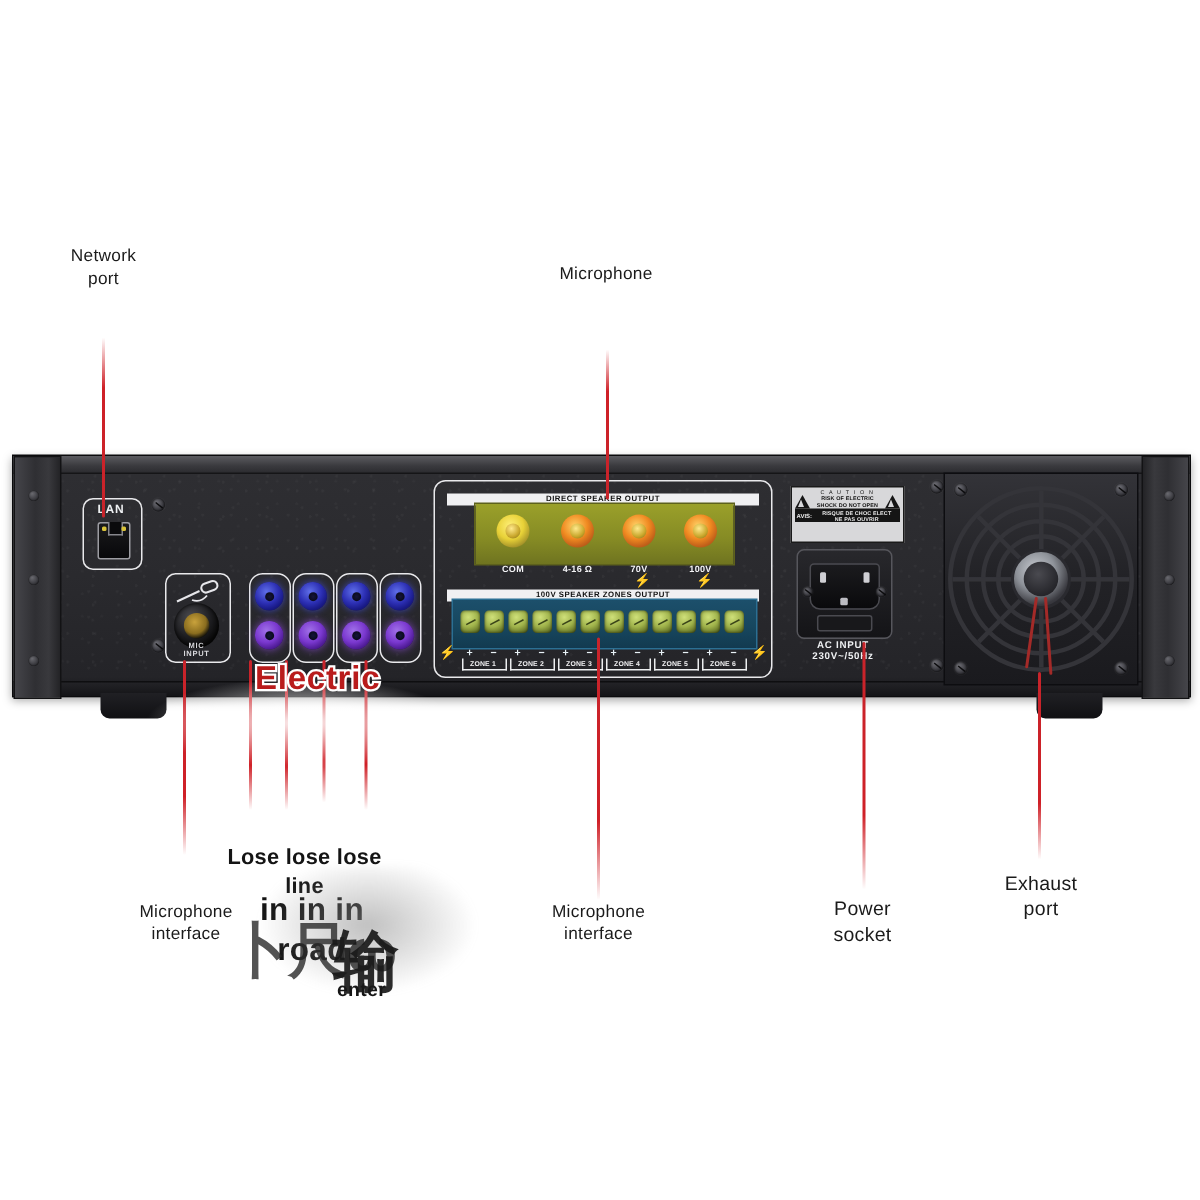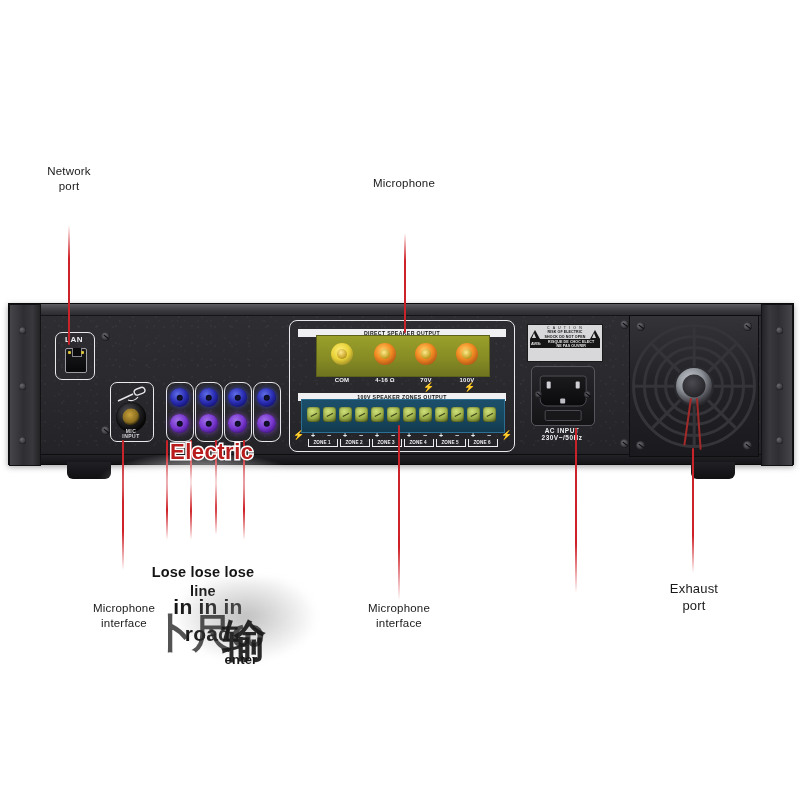--- a/index.html
+++ b/index.html
@@ -541,20 +541,22 @@
   <div class="callout" style="left:363px;top:176px;width:82px;">Microphone</div>
 
   <div class="callout" style="left:78px;top:601px;width:92px;">Microphone
 interface</div>
   <div class="callout" style="left:141px;top:563px;width:124px;font-size:14.5px;font-weight:bold;color:#141414;">Lose lose lose line</div>
   <div class="callout" style="left:148px;top:594px;width:120px;font-size:21px;font-weight:bold;color:#141414;">in in in road</div>
   <div class="callout" style="left:213px;top:652px;width:56px;font-size:13px;font-weight:bold;color:#141414;">enter</div>
 
   <div class="callout" style="left:358px;top:601px;width:82px;">Microphone
 interface</div>
+  <div class="callout" style="left:534px;top:598px;width:82px;font-size:13px;">Power
+socket</div>
   <div class="callout" style="left:653px;top:581px;width:82px;font-size:13px;">Exhaust
 port</div>
 
   <div class="ov-white-smear" style="left:96px;top:452px;width:210px;height:60px;"></div>
   <div class="ov-blur" style="left:170px;top:578px;width:150px;height:86px;"></div>
 
   <div class="overlay-text ov-ghost" style="left:153px;top:606px;">卜尺ω</div>
   <div class="overlay-text ov-ghost" style="left:222px;top:612px;font-size:44px;color:rgba(25,25,25,.92);">输</div>
 
   <div class="overlay-text ov-electric" style="left:170px;top:439px;">Electric</div>

